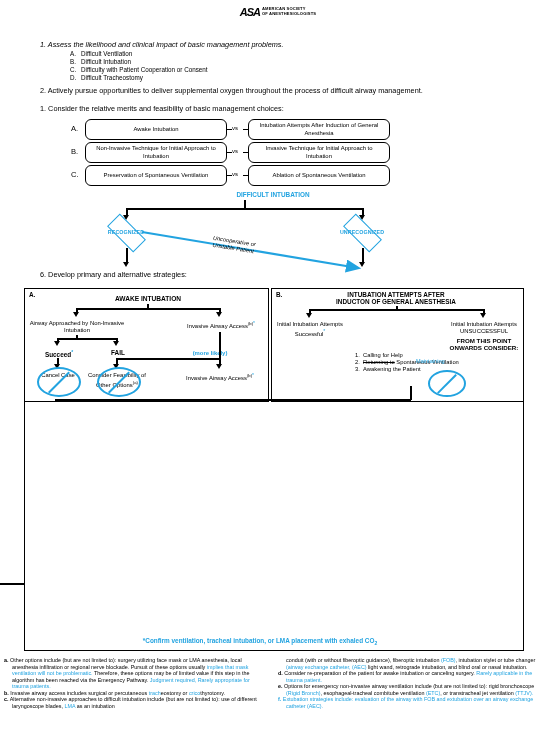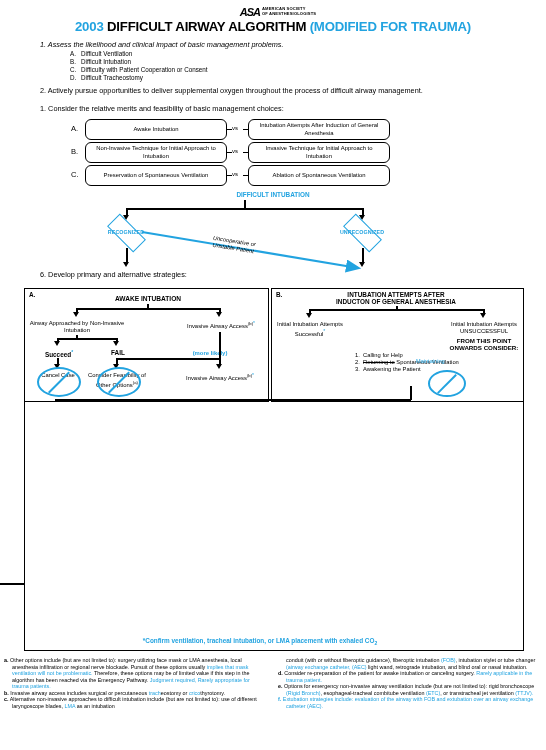--- a/index.html
+++ b/index.html
@@ -98,23 +98,20 @@
   <div class="abs" id="asa-logo">
     <span class="lg">
       <span class="mark">ASA</span>
       <span class="nm">
         <div>AMERICAN SOCIETY</div>
         <div>OF ANESTHESIOLOGISTS</div>
       </span>
     </span>
   </div>
 
-  <div class="abs" id="title">
-    <span class="blue">2003</span><span> DIFFICULT AIRWAY ALGORITHM </span><span class="blue">(MODIFIED FOR TRAUMA)</span>
-  </div>
 
   <div class="abs num" id="step1">1.  Assess the likelihood and clinical impact of basic management problems.</div>
 
   <div class="abs sub" id="substeps">
     <div><span class="k">A.</span><span>Difficult Ventilation</span></div>
     <div><span class="k">B.</span><span>Difficult Intubation</span></div>
     <div><span class="k">C.</span><span>Difficulty with Patient Cooperation or Consent</span></div>
     <div><span class="k">D.</span><span>Difficult Tracheostomy</span></div>
   </div>
 

